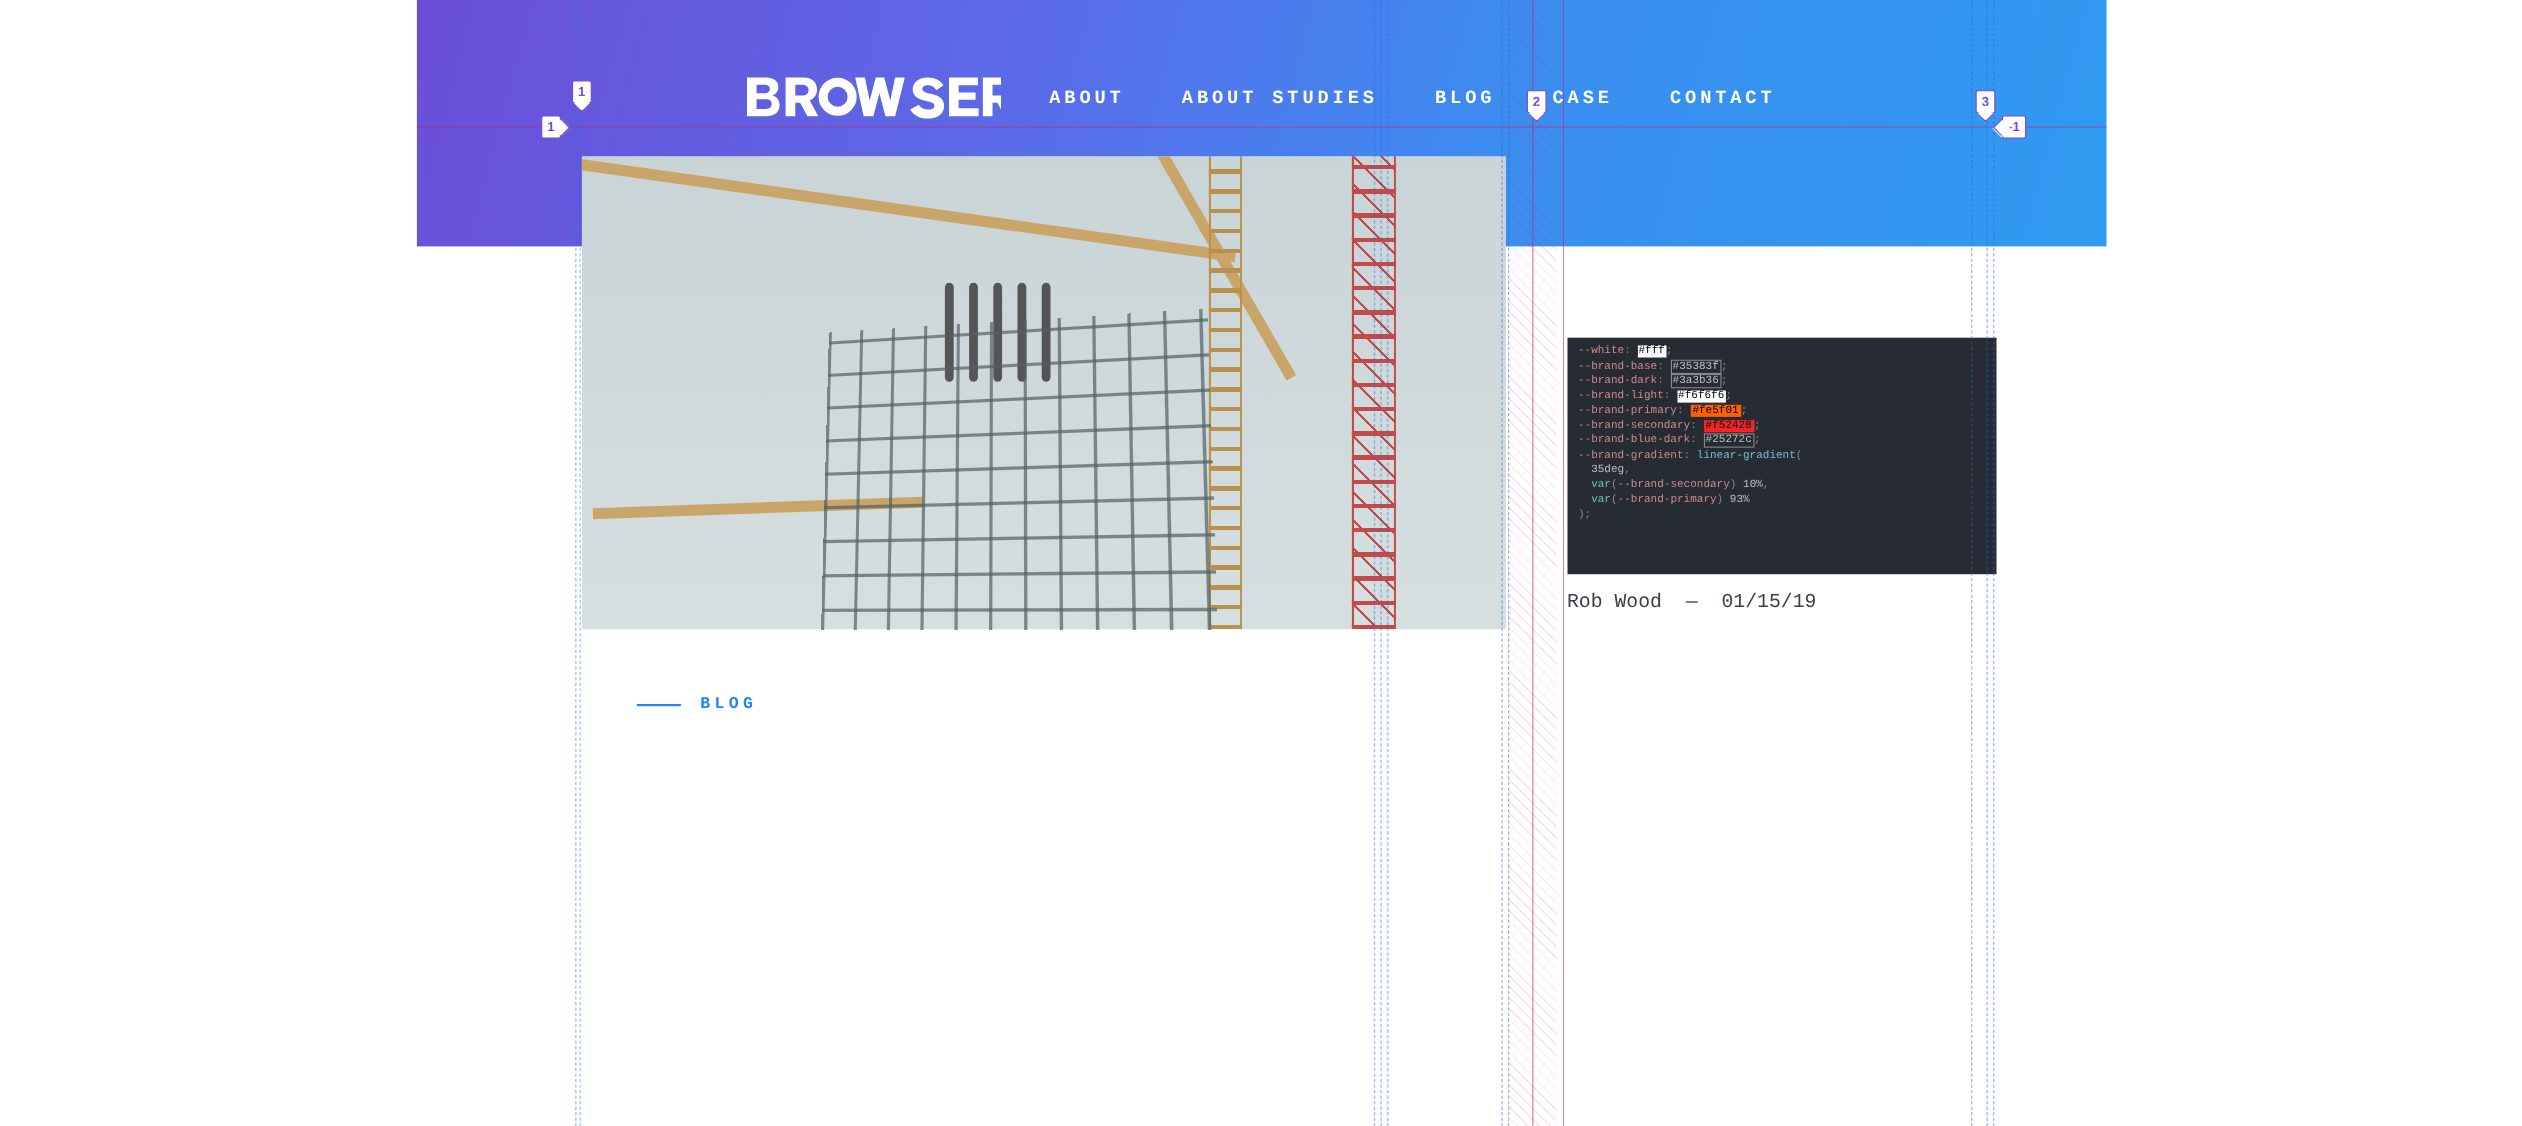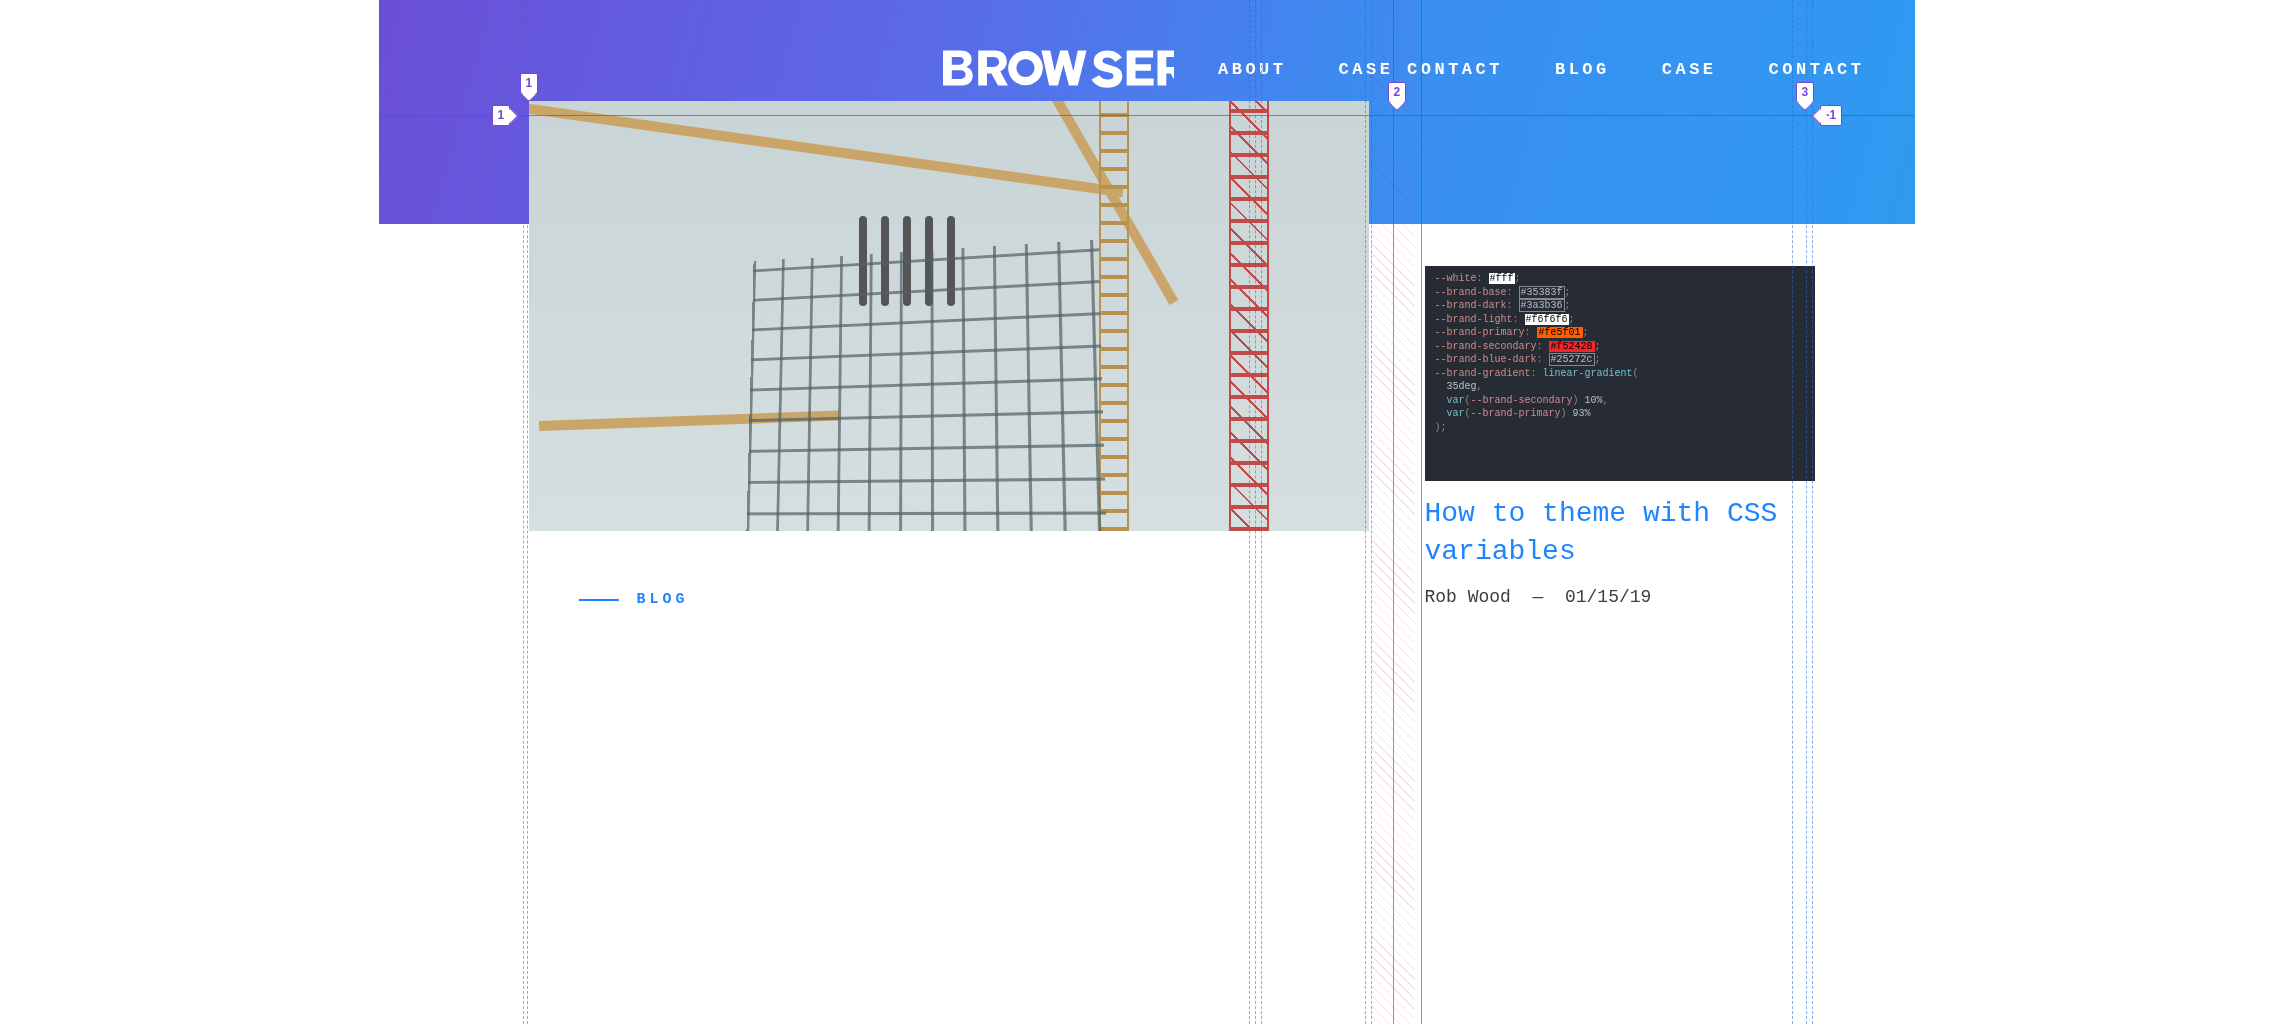--- a/index.html
+++ b/index.html
@@ -23,23 +23,23 @@
   width: 1536px;
   height: 224px;
   background: linear-gradient(105deg, #6a4fd6 0%, #5b6ae8 35%, #3a8ef0 65%, #2f9af0 100%);
   z-index: 1;
 }
 .header {
   position: relative;
   z-index: 2;
   display: flex;
   align-items: center;
-  justify-content: flex-end;
+  justify-content: center;
   padding: 38px 50px 0 50px;
-  height: 101px;
+  height: 142px;
   gap: 44px;
 }
 .logo-svg { height: 44px; }
 .nav { display: flex; gap: 52px; }
 .nav a {
   color: #ffffff;
   text-decoration: none;
   font-family: "Courier New", monospace;
   font-weight: 700;
   letter-spacing: 3.5px;
@@ -149,21 +149,21 @@
           <circle cx="150" cy="40" r="24" fill="none" stroke="#ffffff" stroke-width="15"></circle>
           <path d="M179 8h16l8 38 10-38h14l10 38 8-38h16l-16 64h-16l-10-38-10 38h-16L179 8z"></path>
           <path d="M284 53c3 5 9 8 16 8 6 0 10-2 10-6 0-5-5-6-14-8-12-3-22-7-22-19 0-12 10-20 25-20 12 0 21 5 26 13l-12 8c-3-5-8-8-14-8-5 0-9 2-9 6 0 4 5 6 14 8 12 3 22 7 22 20 0 13-11 21-27 21-14 0-24-6-29-15l14-8z"></path>
           <path d="M334 8h48v13h-32v12h28v12h-28v14h33v13h-49V8z"></path>
           <path d="M390 8h30c14 0 22 8 22 20 0 9-5 15-12 18l14 26h-18l-12-22h-8v22h-16V8zm16 12v18h12c6 0 10-4 10-9s-4-9-10-9h-12z"></path>
         </g>
       </svg>
     </a>
     <nav class="nav">
       <a href="#">ABOUT</a>
-      <a href="#">CASE CONTACT</a>
+      <a href="#">ABOUT STUDIES</a>
       <a href="#">BLOG</a>
       <a href="#">CASE</a>
       <a href="#">CONTACT</a>
     </nav>
   </header>
 
   <div class="content">
     <article class="main-card">
       <div class="main-card-img">
         <div class="crane-arm a1"></div>
@@ -194,21 +194,20 @@
 <span class="k">--brand-dark</span><span class="w">: </span><span class="sw2">#3a3b36</span><span class="w">;</span>
 <span class="k">--brand-light</span><span class="w">: </span><span class="sw1">#f6f6f6</span><span class="w">;</span>
 <span class="k">--brand-primary</span><span class="w">: </span><span class="sw3">#fe5f01</span><span class="w">;</span>
 <span class="k">--brand-secondary</span><span class="w">: </span><span class="sw4">#f52428</span><span class="w">;</span>
 <span class="k">--brand-blue-dark</span><span class="w">: </span><span class="sw2">#25272c</span><span class="w">;</span>
 <span class="k">--brand-gradient</span><span class="w">: </span><span class="fn">linear-gradient</span><span class="w">(</span>
   <span class="c">35deg</span><span class="w">,</span>
   <span class="fn">var</span><span class="w">(</span><span class="k">--brand-secondary</span><span class="w">) </span><span class="c">10%</span><span class="w">,</span>
   <span class="fn">var</span><span class="w">(</span><span class="k">--brand-primary</span><span class="w">) </span><span class="c">93%</span>
 <span class="w">);</span></div>
-      <h2 class="side-title">How to theme with CSS variables</h2>
       <div class="side-meta">
         <span>Rob Wood</span>
         &nbsp;<span>—</span>&nbsp;
         <span>01/15/19</span>
       </div>
     </article>
   </div>
 
   <div class="overlay">
     <div class="hline" id="hline" style="top: 115px;"></div>

